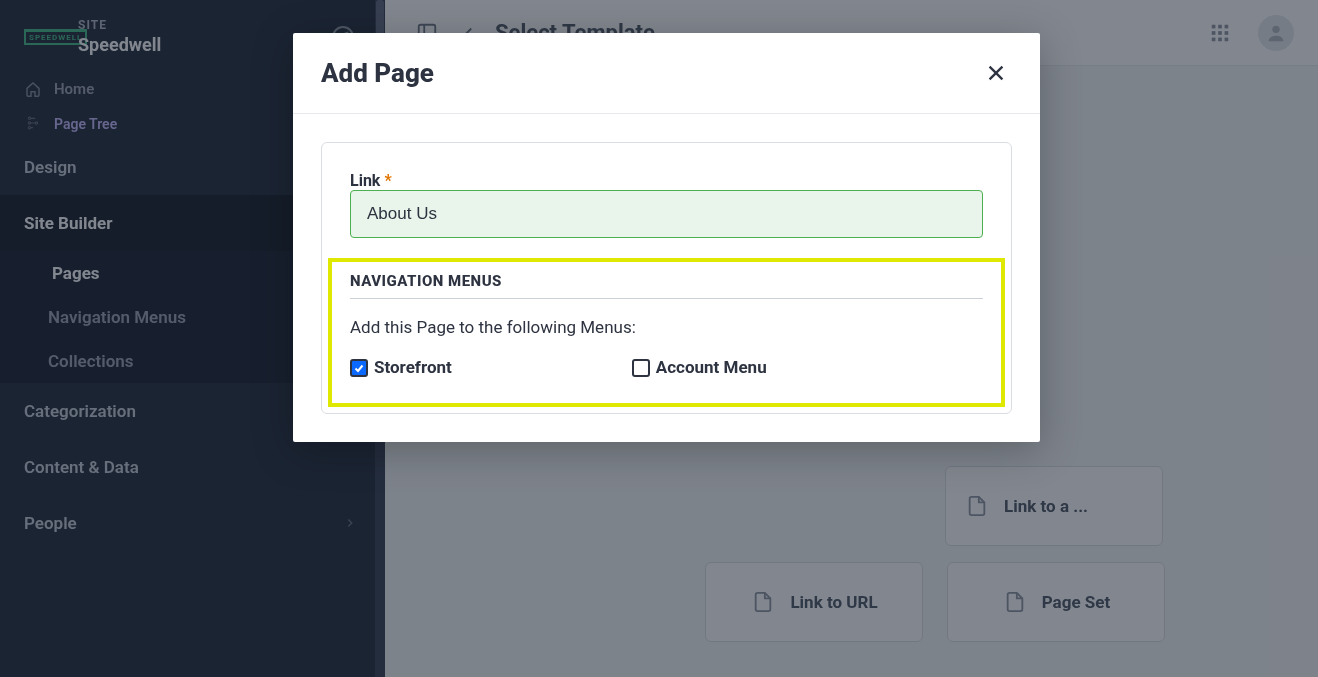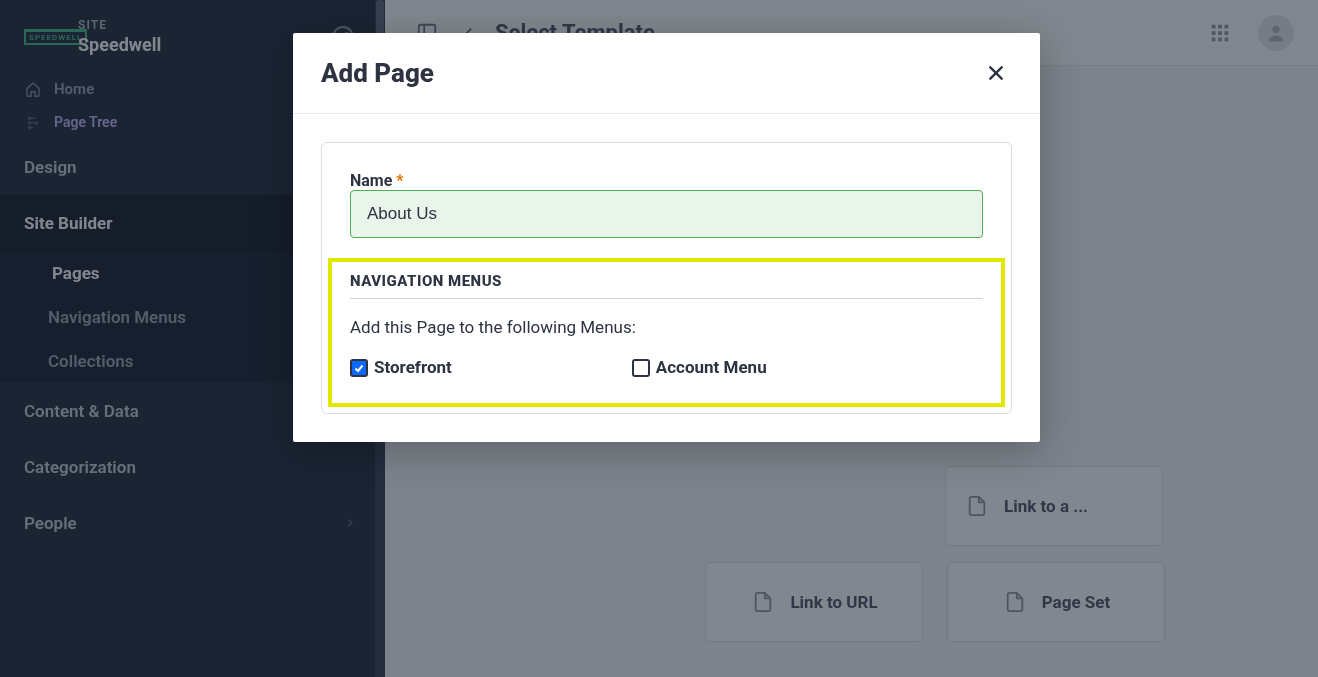--- a/index.html
+++ b/index.html
@@ -6,21 +6,21 @@
   html, body { width: 1318px; height: 677px; overflow: hidden; font-family: -apple-system, BlinkMacSystemFont, "Segoe UI", Roboto, Helvetica, Arial, sans-serif; background: #f7f8f9; }
   
   
   .sidebar { position: absolute; left: 0; top: 0; width: 385px; height: 677px; background: #1c2433; color: #c4c9d4; overflow: hidden; }
   .sidebar-header { padding: 18px 24px 10px 24px; display: flex; align-items: center; gap: 14px;}
   .logo { width: 40px; height: 20px; display: flex; align-items: center; }
   .logo-text { font-size: 8px; font-weight: 700; letter-spacing: 1px; color: #3fb984; border: 2px solid #3fb984; padding: 1px 3px; border-top-width:3px; }
   .site-label { font-size: 12px; font-weight: 700; letter-spacing: 1px; color: #aeb4c2; }
   .site-name { font-size: 18px; font-weight: 700; color: #fff; margin-top: 2px; }
   .sidebar-nav { margin-top: 6px; }
-  .nav-item { display: flex; align-items: flex-start; gap: 12px; padding: 9px 24px; font-size: 15px; font-weight: 600; color: #9aa1b2; cursor: pointer; }
+  .nav-item { display: flex; align-items: flex-end; gap: 12px; padding: 9px 24px; font-size: 15px; font-weight: 600; color: #9aa1b2; cursor: pointer; }
   .nav-item.small { font-size: 14px; padding: 7px 24px; }
   .nav-item .icon { width: 18px; height: 18px; display: flex; align-items: center; justify-content: center; opacity: 0.8; }
   .nav-section { padding: 18px 24px; font-size: 17px; font-weight: 600; color: #c4c9d4; cursor: pointer; display:flex; justify-content:space-between; align-items:center;}
   .nav-section.active-section { background: #0f141f; color: #fff; font-weight: 700; }
   .sub-nav { background: #131a28; }
   .sub-item { padding: 12px 24px 12px 48px; font-size: 17px; font-weight: 600; color: #9aa1b2; cursor: pointer; }
   .sub-item.active { color: #fff; font-weight: 700; border-left: 4px solid transparent; position:relative;}
   .sub-item.active::before { content:''; position:absolute; left:0; top:0; bottom:0; width:4px;}
   .chev { width: 18px; height: 18px; opacity: 0.6; }
   .sidebar-scrollbar { position:absolute; right:0; top:0; width:10px; height:677px; background:#30394c; }
@@ -122,24 +122,24 @@
       </div>
       <div class="sub-item">
         <span>Navigation Menus</span>
       </div>
       <div class="sub-item">
         <span>Collections</span>
       </div>
     </div>
 
     <div class="nav-section">
+      <span>Categorization</span>
+    </div>
+    <div class="nav-section">
       <span>Content &amp; Data</span>
-    </div>
-    <div class="nav-section">
-      <span>Categorization</span>
     </div>
     <div class="nav-section">
       <span>People</span>
       <span class="chev">
         <svg width="14" height="14" viewBox="0 0 24 24" fill="none" stroke="#8d94a3" stroke-width="2.5">
             <polyline points="9 6 15 12 9 18"></polyline>
           </svg>
       </span>
     </div>
   </div>
@@ -228,21 +228,21 @@
       <svg width="22" height="22" viewBox="0 0 24 24" fill="none" stroke="#2d3340" stroke-width="2.5">
           <line x1="5" y1="5" x2="19" y2="19"></line>
           <line x1="19" y1="5" x2="5" y2="19"></line>
         </svg>
     </div>
   </div>
   <div class="modal-body">
     <div class="form-box">
       <div class="field-row">
         <label class="field-label">
-          <span>Name</span>
+          <span>Link</span>
           <span class="req">*</span>
         </label>
         <input class="text-input" type="text" value="About Us" style="">
       </div>
       <div class="highlight-box">
         <div class="section-heading">NAVIGATION MENUS</div>
         <div class="section-help">Add this Page to the following Menus:</div>
         <div class="checkbox-row">
           <div class="checkbox-item">
             <div class="checkbox checked">

